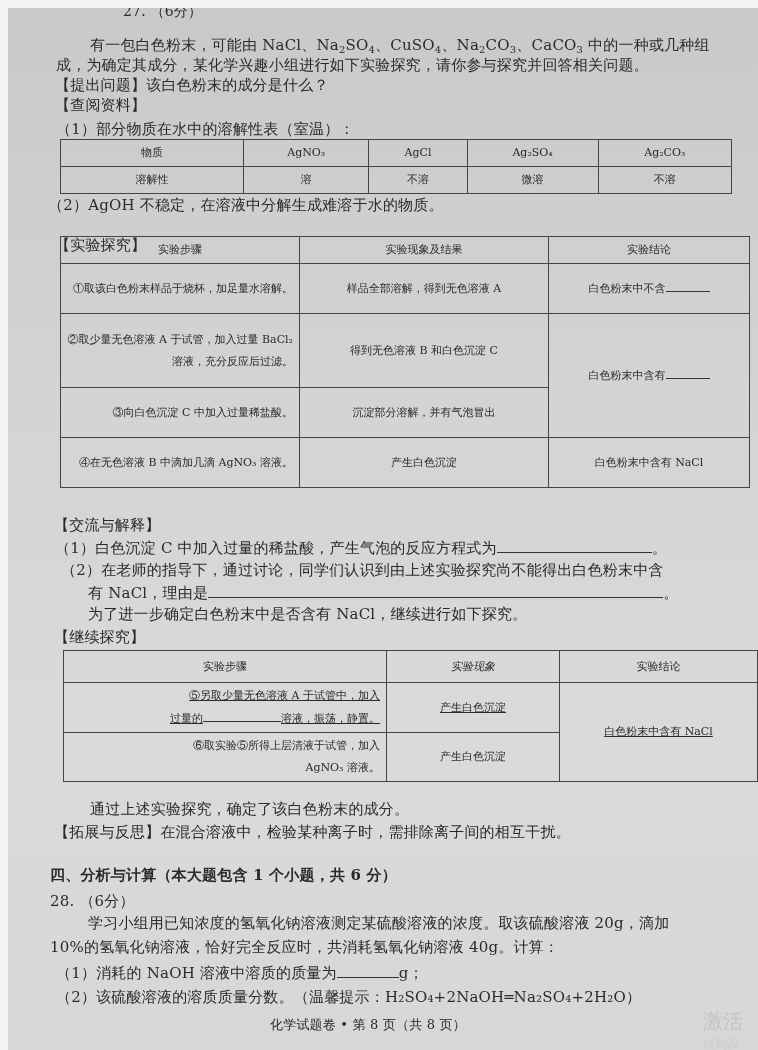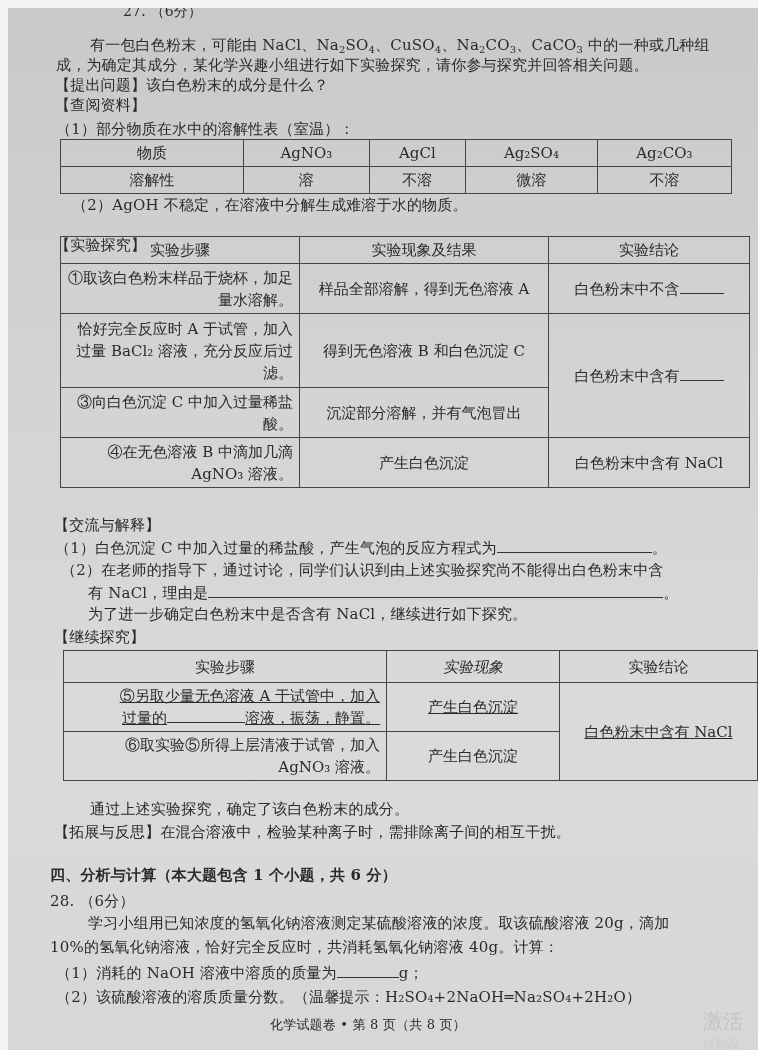--- a/index.html
+++ b/index.html
@@ -11,21 +11,21 @@
       position: relative;
     }
     .paper {
       position: absolute; left: 8px; top: 8px; width: 750px; height: 1042px;
       background: linear-gradient(180deg, #c9c9c9 0%, #d3d3d3 35%, #dadada 70%, #d7d7d7 100%);
       overflow: hidden;
     }
     .ln { position: absolute; font-size: 15px; line-height: 18px; white-space: nowrap; letter-spacing: 0.2px; }
     sub { font-size: 10px; vertical-align: -3px; line-height: 0; }
     .blank { display: inline-block; border-bottom: 1px solid #333; height: 14px; vertical-align: baseline; }
-    table { position: absolute; border-collapse: collapse; font-size: 15px; }
+    table { position: absolute; border-collapse: collapse; font-size: 11px; }
     td { border: 1.2px solid #444; padding: 2px 6px; text-align: center; vertical-align: middle; line-height: 22px; }
     td.left { text-align: right; }
     .watermark { position: absolute; color: #c4c4c4; font-family: "DejaVu Sans", sans-serif; font-size: 20px; }
     .watermark2 { position: absolute; color: #cbcbcb; font-family: "DejaVu Sans", sans-serif; font-size: 12px; }
   </style>
 </head>
 <body>
 
 <div class="paper">
 
@@ -49,37 +49,37 @@
     <tr style="height:22px;">
       <td>溶解性</td>
       <td>溶</td>
       <td>不溶</td>
       <td>微溶</td>
       <td>不溶</td>
     </tr>
   </tbody>
     </table>
 
-  <div class="ln" style="left:64px; top:188px;text-align:right;">（2）AgOH 不稳定，在溶液中分解生成难溶于水的物质。</div>
+  <div class="ln" style="left:40px; top:188px;text-align:right;">（2）AgOH 不稳定，在溶液中分解生成难溶于水的物质。</div>
   <div class="ln" style="left:47px; top:208px;margin-top:20px;">【实验探究】</div>
 
   <table style="left:52px; top:228px; width:690px;">
     <tbody>
         <tr style="height:24px;">
       <td style="width:226px;">实验步骤</td>
       <td style="width:236px;">实验现象及结果</td>
       <td>实验结论</td>
     </tr>
     <tr style="height:50px;">
       <td class="left">①取该白色粉末样品于烧杯，加足量水溶解。</td>
       <td>样品全部溶解，得到无色溶液 A</td>
       <td><span>白色粉末中不含</span><span class="blank" style="width:44px;"></span></td>
     </tr>
     <tr style="height:74px;">
-      <td class="left">恰好完全反应时 A 于试管，加入过量 BaCl₂ 溶液，充分反应后过滤。</td>
+      <td class="left">②取少量无色溶液 A 于试管，加入过量 BaCl₂ 溶液，充分反应后过滤。</td>
       <td>得到无色溶液 B 和白色沉淀 C</td>
       <td rowspan="2"><span>白色粉末中含有</span><span class="blank" style="width:44px;"></span></td>
     </tr>
     <tr style="height:50px;">
       <td class="left">③向白色沉淀 C 中加入过量稀盐酸。</td>
       <td>沉淀部分溶解，并有气泡冒出</td>
     </tr>
     <tr style="height:50px;">
       <td class="left">④在无色溶液 B 中滴加几滴 AgNO₃ 溶液。</td>
       <td>产生白色沉淀</td>

